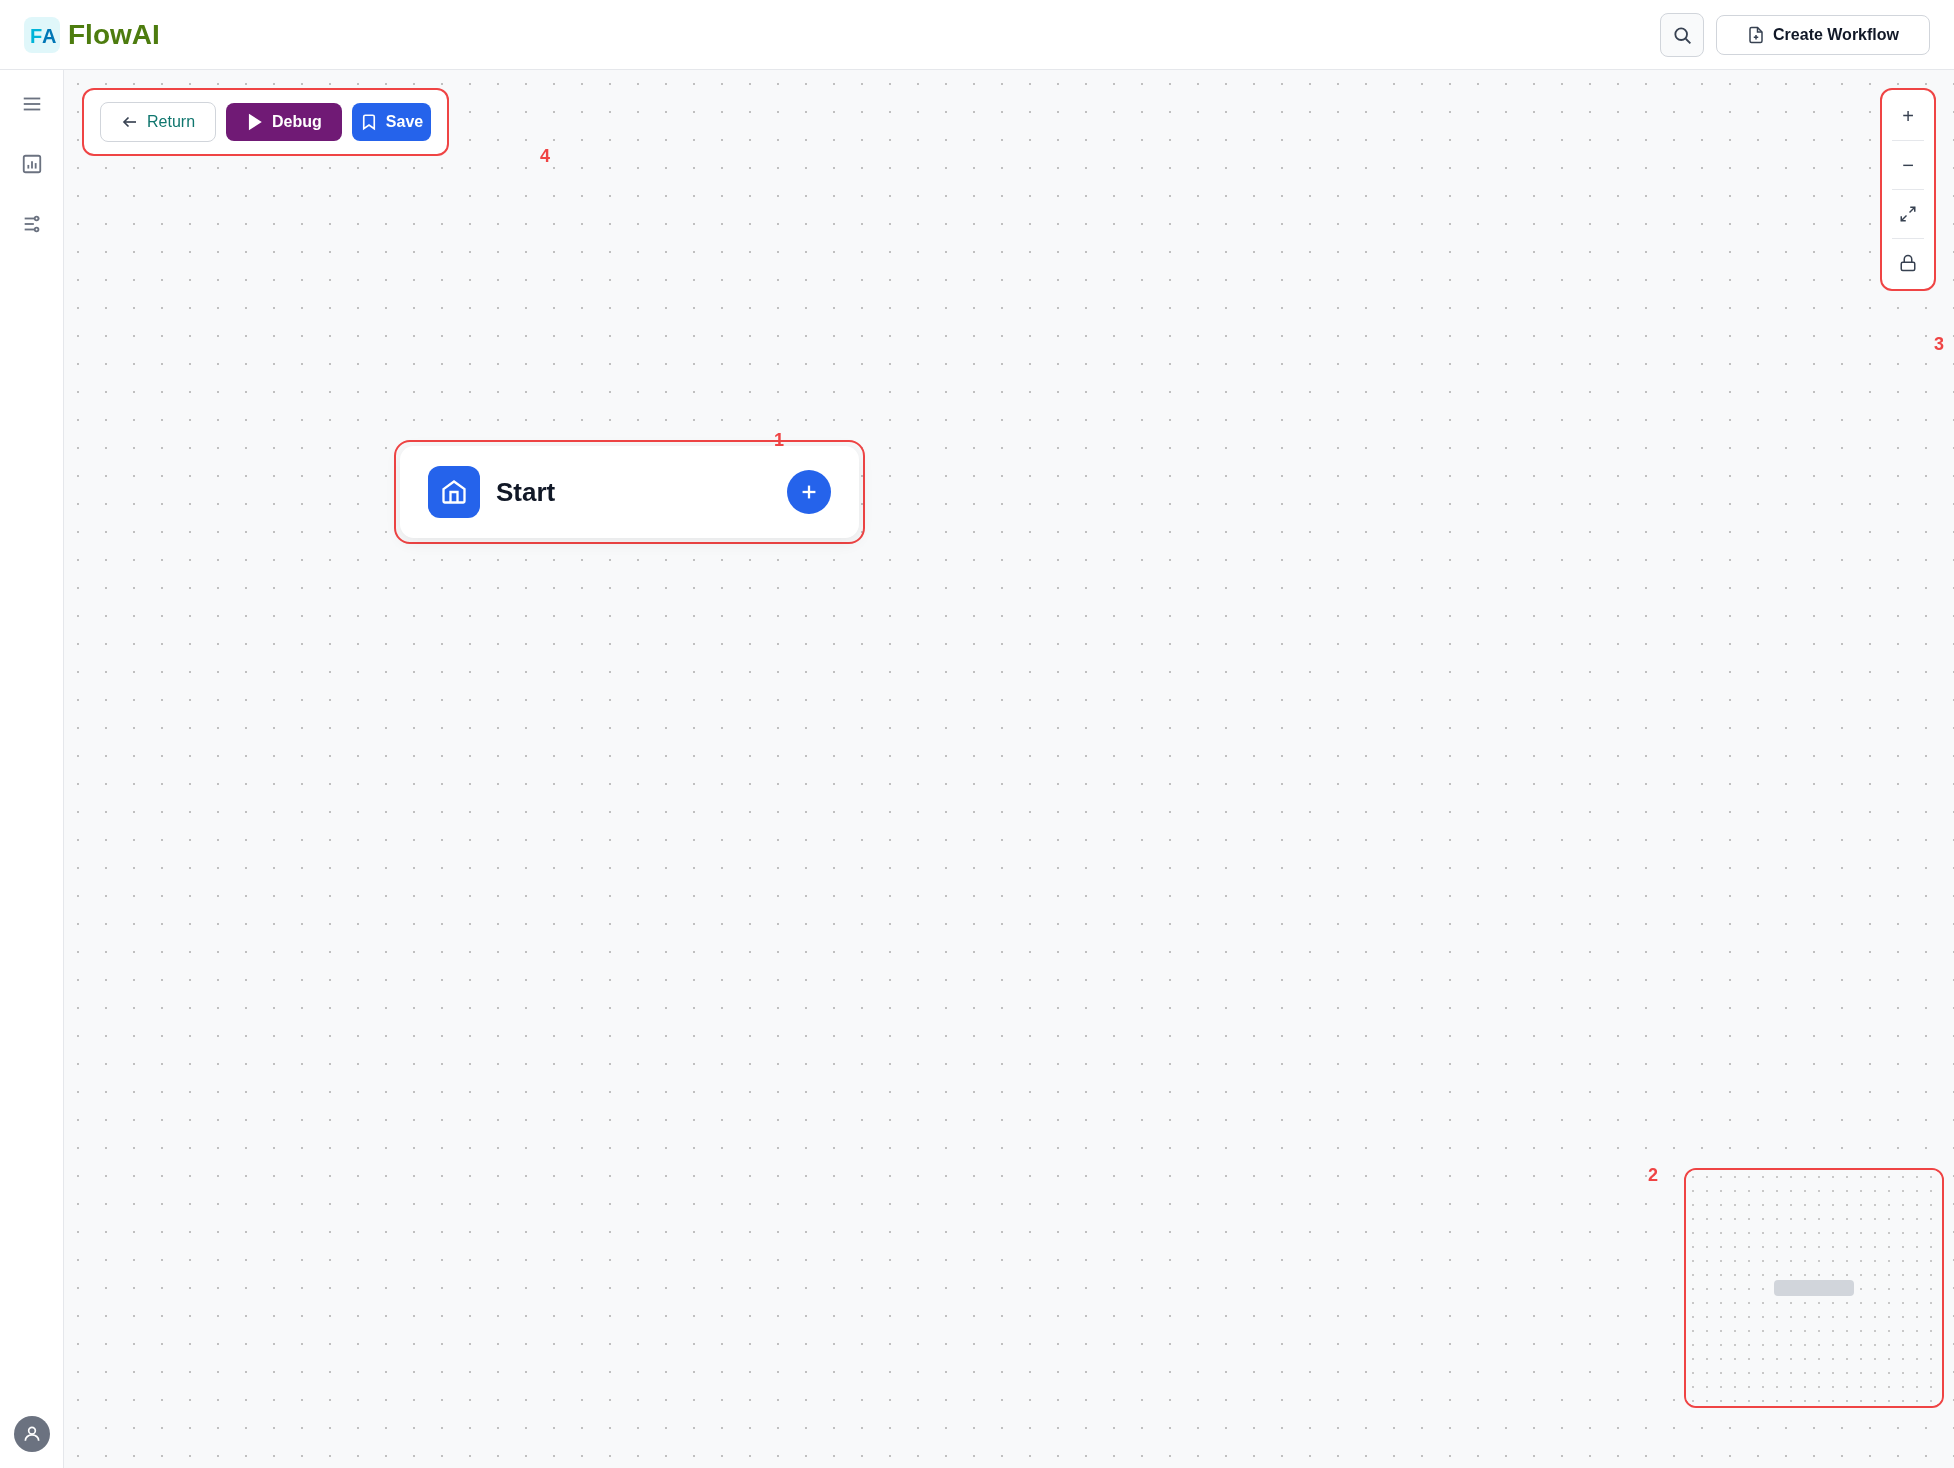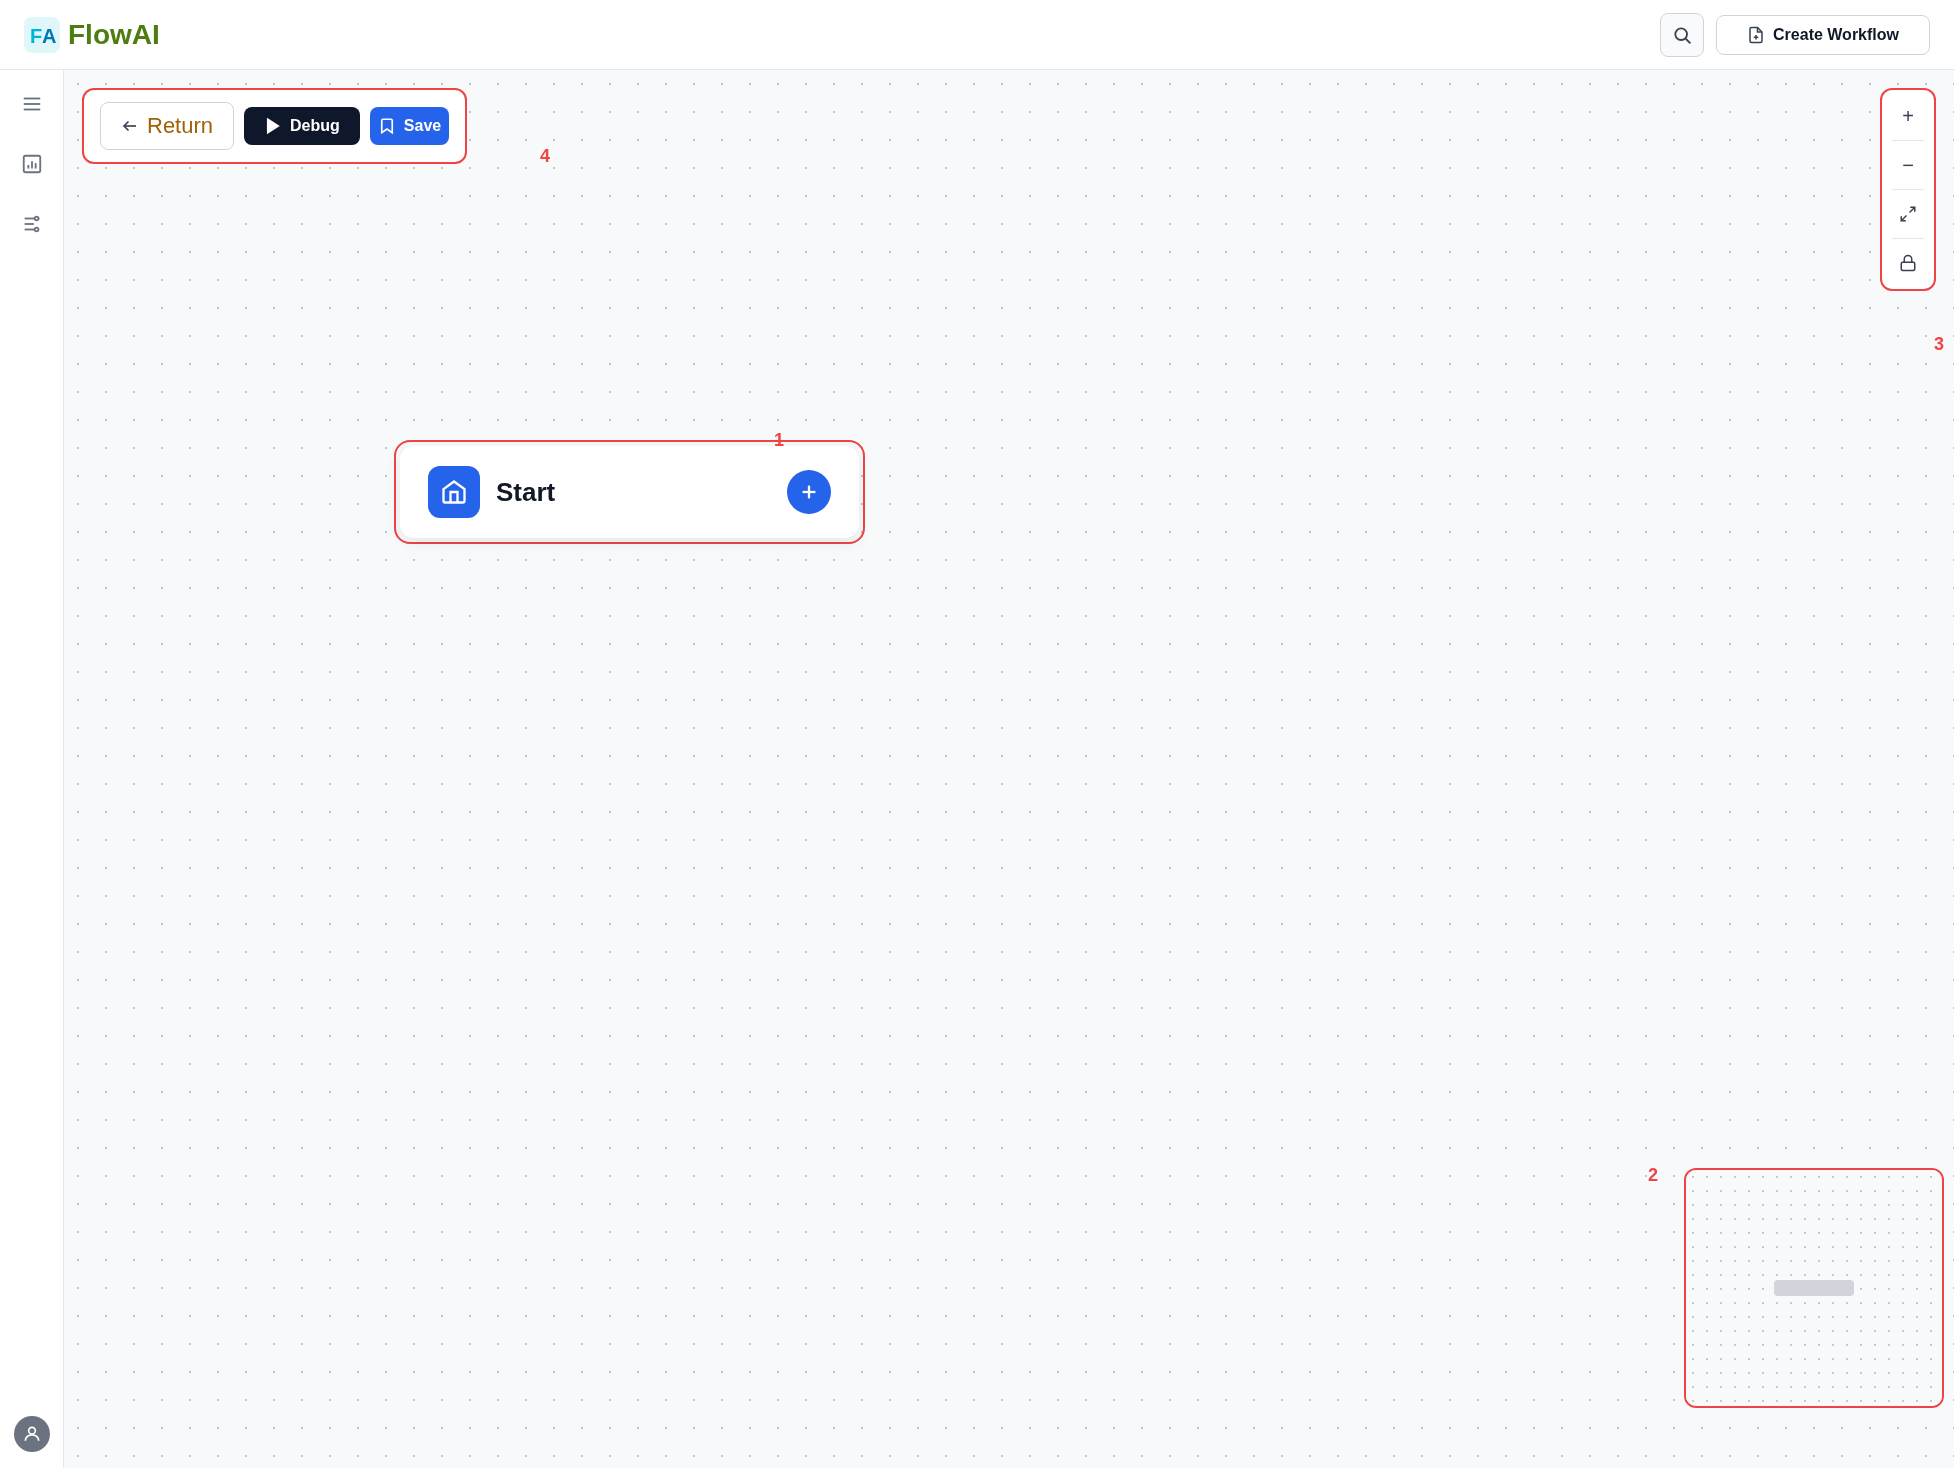--- a/index.html
+++ b/index.html
@@ -133,31 +133,31 @@
       z-index: 20;
     }
     .return-btn {
       display: flex;
       align-items: center;
       gap: 8px;
       padding: 10px 20px;
       background: #fff;
       border: 1px solid #d1d5db;
       border-radius: 8px;
-      font-size: 22px;
+      font-size: 16px;
       font-weight: 500;
       cursor: pointer;
-      color: #a16207;
+      color: #0f766e;
     }
     .debug-btn {
       display: flex;
       align-items: center;
       gap: 8px;
       padding: 10px 20px;
-      background: #0f172a;
+      background: #701a75;
       border: none;
       border-radius: 8px;
       font-size: 16px;
       font-weight: 600;
       cursor: pointer;
       color: #fff;
     }
     .save-btn {
       display: flex;
       align-items: center;

